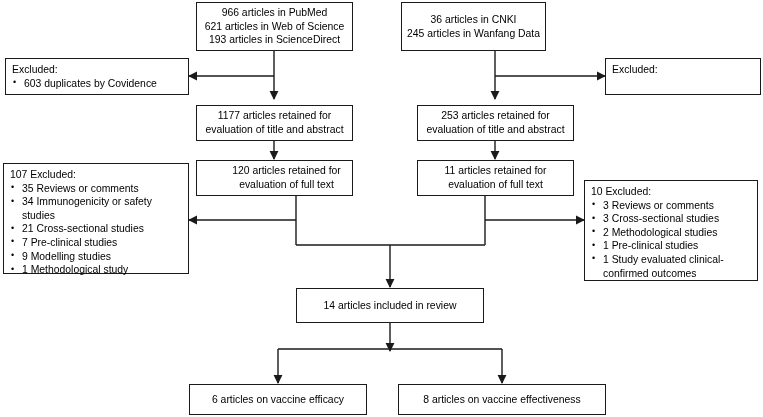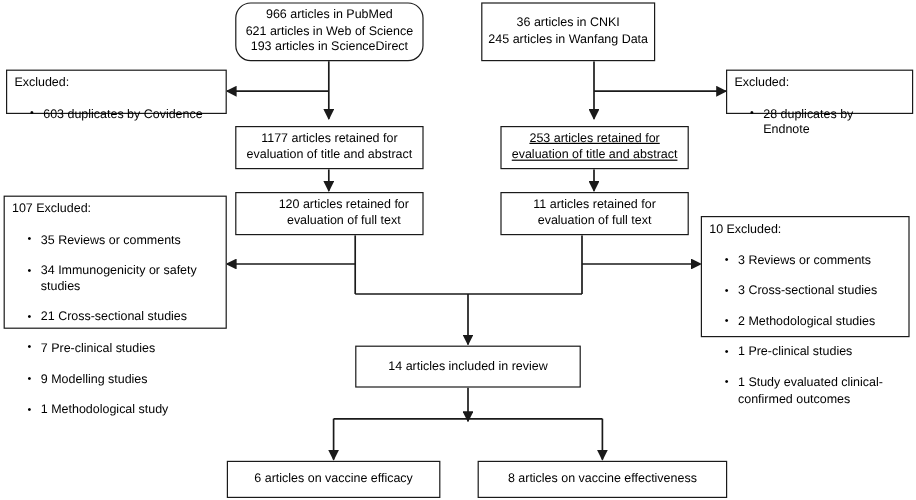--- a/index.html
+++ b/index.html
@@ -53,21 +53,21 @@
     margin-bottom: 0px;
   }
   ul.bullets {
     list-style: none;
     margin: 0;
     padding: 0;
   }
   ul.bullets li {
     position: relative;
     padding-left: 12px;
-    margin: 12px;
+    margin: 0;
   }
   ul.bullets li::before {
     content: "\2022";
     position: absolute;
     left: 1px;
     top: -0.5px;
     font-size: 9px;
   }
 </style>
 </head>
@@ -104,51 +104,48 @@
       <line x1="296" y1="245" x2="485" y2="245"></line>
       <line x1="390" y1="245" x2="390" y2="287" marker-end="url(#arrow)"></line>
 
       <line x1="390" y1="323" x2="390" y2="351" marker-end="url(#arrow)"></line>
       <line x1="278" y1="349" x2="502" y2="349"></line>
       <line x1="278" y1="349" x2="278" y2="383" marker-end="url(#arrow)"></line>
       <line x1="502" y1="349" x2="502" y2="383" marker-end="url(#arrow)"></line>
     </g>
   </svg>
 
-  <div class="node center" style="left:196px; top:2px; width:157px; height:49px;border-radius:13px;">
+  <div class="node center" style="left:196px; top:2px; width:157px; height:49px;">
     <span class="line">966 articles in PubMed</span>
     <span class="line">621 articles in Web of Science</span>
     <span class="line">193  articles in ScienceDirect</span>
   </div>
 
   <div class="node center" style="left:401px; top:2px; width:145px; height:49px;">
     <span class="line">36 articles in CNKI</span>
     <span class="line">245 articles in Wanfang Data</span>
   </div>
 
   <div class="node listbox" style="left:5px; top:58px; width:184px; height:37px;">
     <span class="lead">Excluded:</span>
     <ul class="bullets">
       <li>603 duplicates by Covidence</li>
     </ul>
   </div>
 
   <div class="node listbox" style="left:605px; top:58px; width:156px; height:37px;">
     <span class="lead">Excluded:</span>
-    <ul class="bullets">
-      <li>28 duplicates by Endnote</li>
-    </ul>
   </div>
 
   <div class="node center" style="left:196px; top:105px; width:157px; height:36px;align-items:center;">
     <span class="line">1177 articles retained for</span>
     <span class="line">evaluation of title and abstract</span>
   </div>
 
-  <div class="node center" style="left:417px; top:105px; width:157px; height:36px;text-decoration:underline;">
+  <div class="node center" style="left:417px; top:105px; width:157px; height:36px;">
     <span class="line">253 articles retained for</span>
     <span class="line">evaluation of title and abstract</span>
   </div>
 
   <div class="node center" style="left:196px; top:160px; width:157px; height:36px;padding-left:24px;">
     <span class="line">120 articles retained for</span>
     <span class="line">evaluation of full text</span>
   </div>
 
   <div class="node center" style="left:417px; top:160px; width:157px; height:36px;">

